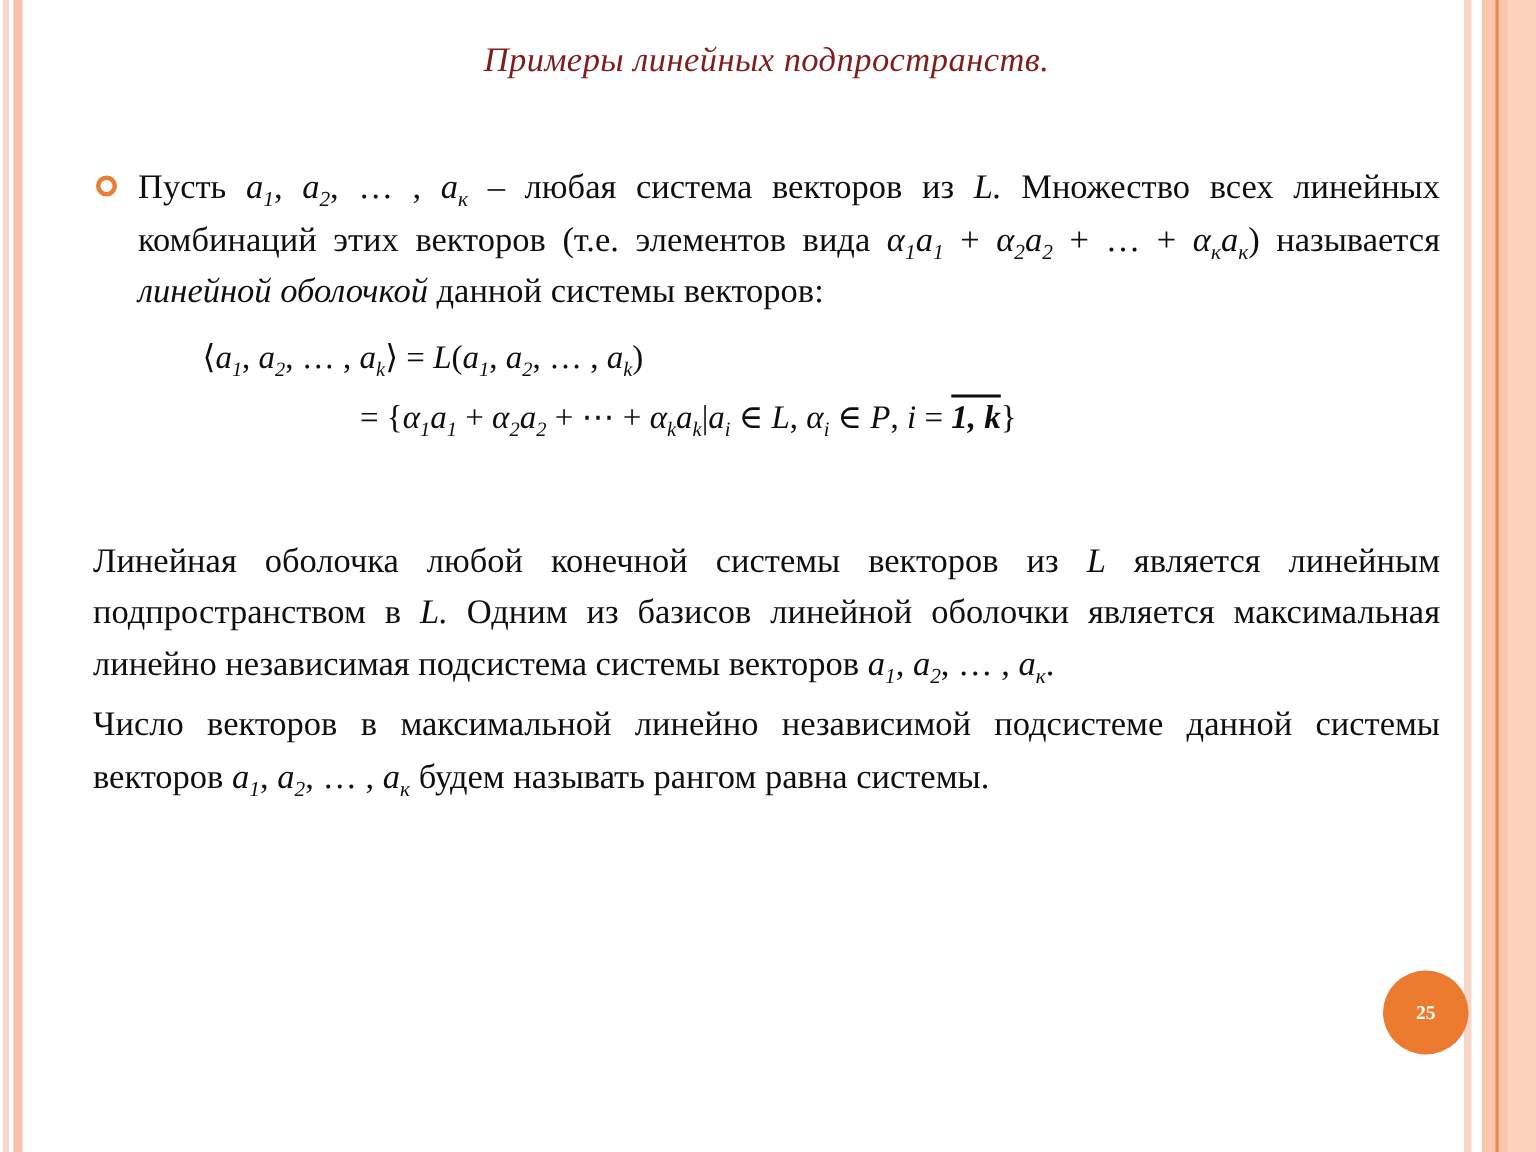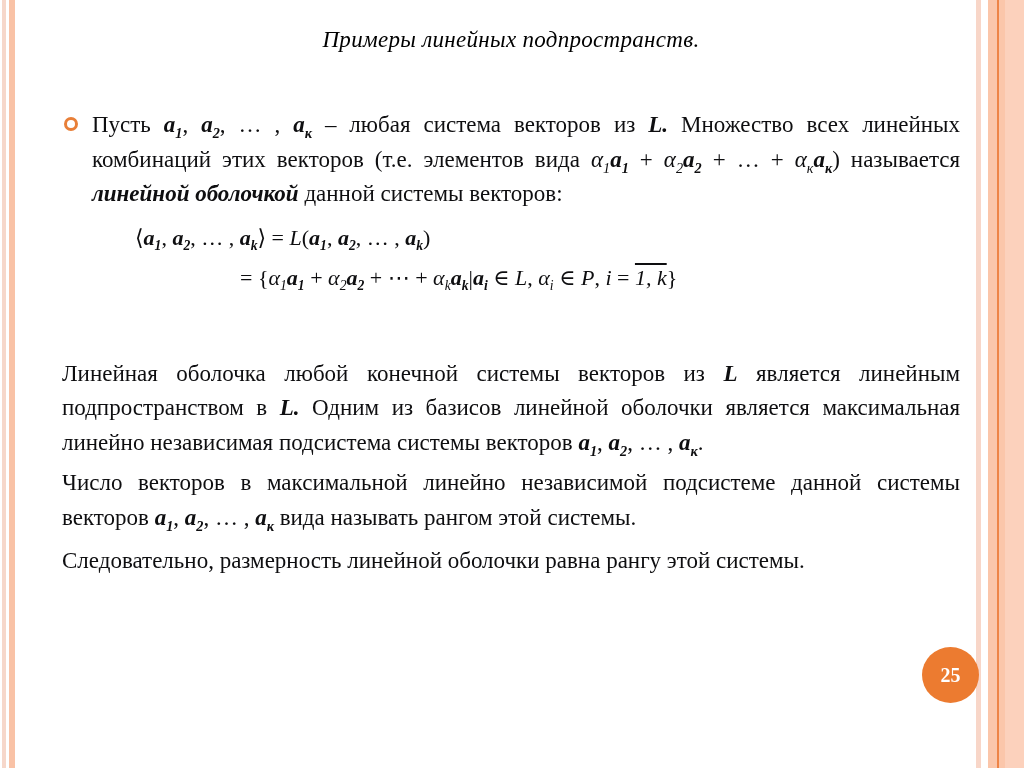--- a/index.html
+++ b/index.html
@@ -17,26 +17,26 @@
   .r2{left:988px;width:36px;background:#fbc6aa;}
   .r3{left:1005px;width:19px;background:#fcd1bc;}
   .r4{left:997px;width:2px;background:#ee8446;}
 
   
   .badge{
     position:absolute;left:922px;top:647px;width:57px;height:56px;
     background:#ec7b30;border-radius:50%;
     display:flex;align-items:center;justify-content:center;z-index:0;
   }
-  .badge span{color:#ffffff;font-size:20px;font-weight:bold;}
+  .badge span{color:#ffffff;font-size:13px;font-weight:bold;}
 
   .content{position:absolute;left:62px;width:898px;top:27px;z-index:1;}
 
   .title{
-    text-align:center;font-style:italic;font-size:23px;color:#000000;
+    text-align:center;font-style:italic;font-size:23px;color:#7f1d1d;
     letter-spacing:.3px;
   }
 
   .para{
     text-align:justify;font-size:23px;line-height:34.5px;margin:0;
   }
   .bullet-row{position:relative;padding-left:30px;margin-top:55px;}
   .bullet{
     position:absolute;left:2px;top:9px;width:8px;height:8px;
     border:3px solid #e87f38;border-radius:50%;background:#ffffff;
@@ -46,23 +46,23 @@
     font-size:22px;line-height:40px;white-space:nowrap;
     font-family:"Liberation Serif","DejaVu Serif","DejaVu Sans",serif;
   }
   .f1{margin:6px 0 0 73px;}
   .f2{margin:0 0 0 178px;}
 
   .p2{margin-top:59px;}
   .p3{margin-top:6px;}
   .p4{margin-top:9px;}
 
-  .b{font-weight:bold;}
+  .b{font-weight:normal;}
   .i{font-style:italic;}
-  .over{text-decoration:overline;}
+  .over{text-decoration:overline;font-weight:bold;}
   sub{font-size:62%;line-height:0;}
 </style>
 </head>
 <body>
 
 <div>
 
   <div>
     <div class="stripe l1"></div>
     <div class="stripe l2"></div>
@@ -84,17 +84,16 @@
 
     <div class="bullet-row">
       <span class="bullet"></span>
       <p class="para"><span>Пусть </span><span class="b i">a<sub>1</sub></span><span>, </span><span class="b i">a<sub>2</sub></span><span>, … , </span><span class="b i">a<sub>к</sub></span><span> – любая система векторов из </span><span class="b i">L.</span><span> Множество всех линейных комбинаций этих векторов (т.е. элементов вида </span><span class="i">α<sub>1</sub></span><span class="b i">a<sub>1</sub></span><span> + </span><span class="i">α<sub>2</sub></span><span class="b i">a<sub>2</sub></span><span> + … + </span><span class="i">α<sub>к</sub></span><span class="b i">a<sub>к</sub></span><span>) называется </span><span class="b i">линейной оболочкой</span><span> данной системы векторов:</span></p>
     </div>
 
     <div class="formula f1"><span>⟨</span><span class="b i">a<sub>1</sub></span><span>, </span><span class="b i">a<sub>2</sub></span><span>, … , </span><span class="b i">a<sub>k</sub></span><span>⟩ = </span><span class="i">L</span><span>(</span><span class="b i">a<sub>1</sub></span><span>, </span><span class="b i">a<sub>2</sub></span><span>, … , </span><span class="b i">a<sub>k</sub></span><span>)</span></div>
     <div class="formula f2"><span>= {</span><span class="i">α<sub>1</sub></span><span class="b i">a<sub>1</sub></span><span> + </span><span class="i">α<sub>2</sub></span><span class="b i">a<sub>2</sub></span><span> + ⋯ + </span><span class="i">α<sub>k</sub></span><span class="b i">a<sub>k</sub></span><span>|</span><span class="b i">a<sub>i</sub></span><span> ∈ </span><span class="i">L</span><span>, </span><span class="i">α<sub>i</sub></span><span> ∈ </span><span class="i">P</span><span>, </span><span class="i">i</span><span> = </span><span class="i over">1, k</span><span>}</span></div>
 
     <p class="para p2"><span>Линейная оболочка любой конечной системы векторов из </span><span class="b i">L</span><span> является линейным подпространством в </span><span class="b i">L.</span><span> Одним из базисов линейной оболочки является максимальная линейно независимая подсистема системы векторов </span><span class="b i">a<sub>1</sub></span><span>, </span><span class="b i">a<sub>2</sub></span><span>, … , </span><span class="b i">a<sub>к</sub></span><span>.</span></p>
-    <p class="para p3"><span>Число векторов в максимальной линейно независимой подсистеме данной системы векторов </span><span class="b i">a<sub>1</sub></span><span>, </span><span class="b i">a<sub>2</sub></span><span>, … , </span><span class="b i">a<sub>к</sub></span><span> вида называть рангом этой системы.</span></p>
-    <p class="para p4"><span>Следовательно, размерность линейной оболочки равна рангу этой системы.</span></p>
+    <p class="para p3"><span>Число векторов в максимальной линейно независимой подсистеме данной системы векторов </span><span class="b i">a<sub>1</sub></span><span>, </span><span class="b i">a<sub>2</sub></span><span>, … , </span><span class="b i">a<sub>к</sub></span><span> будем называть рангом равна системы.</span></p>
   </div>
 
 </div>
 
 </body></html>

